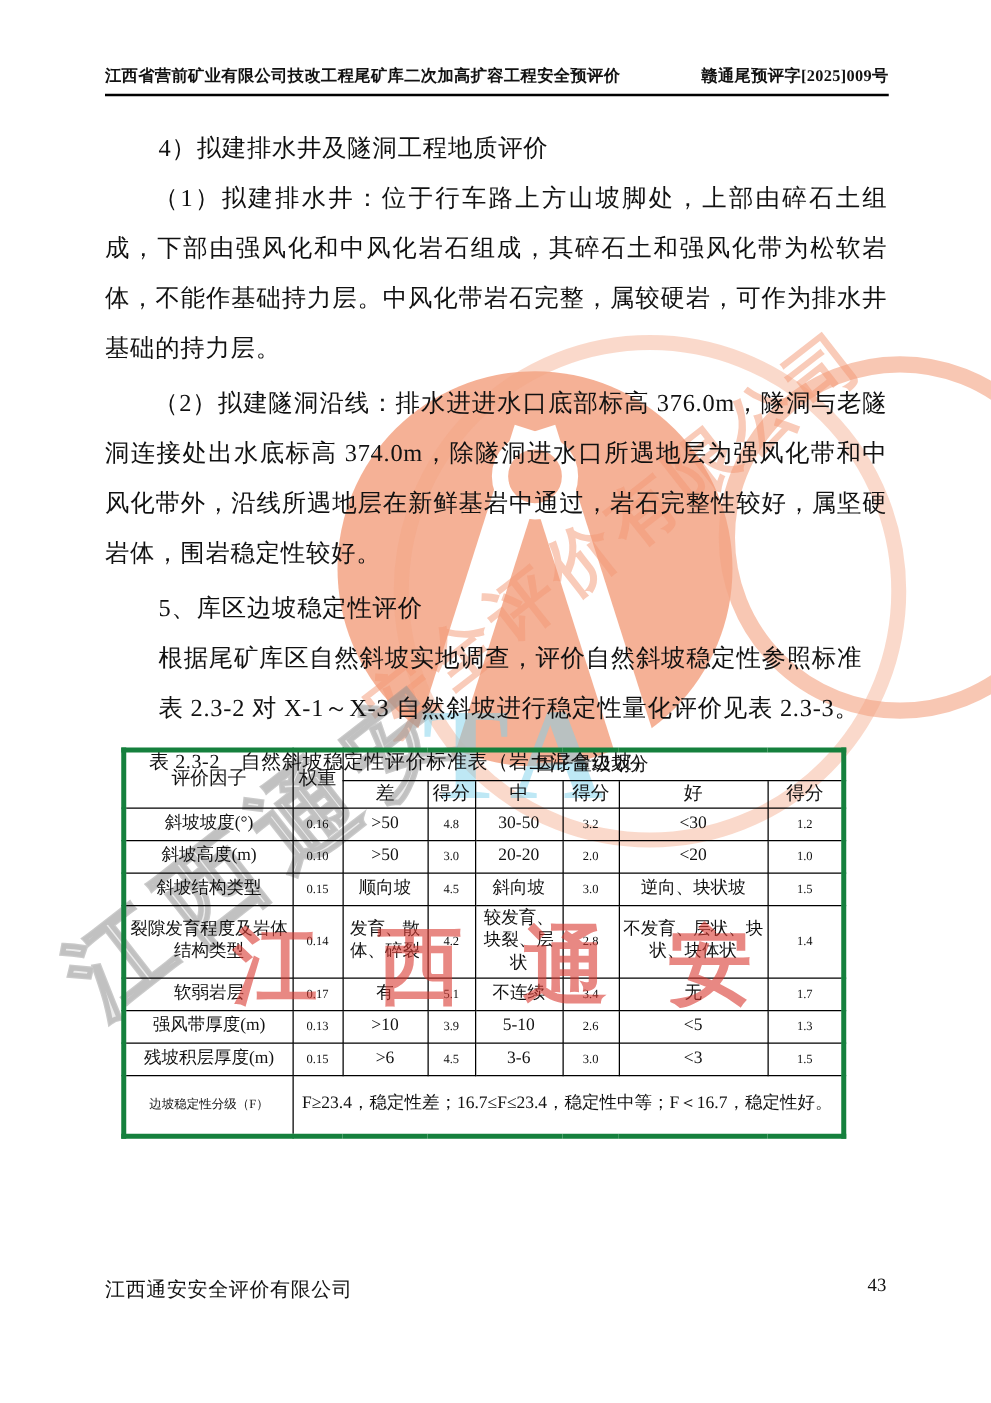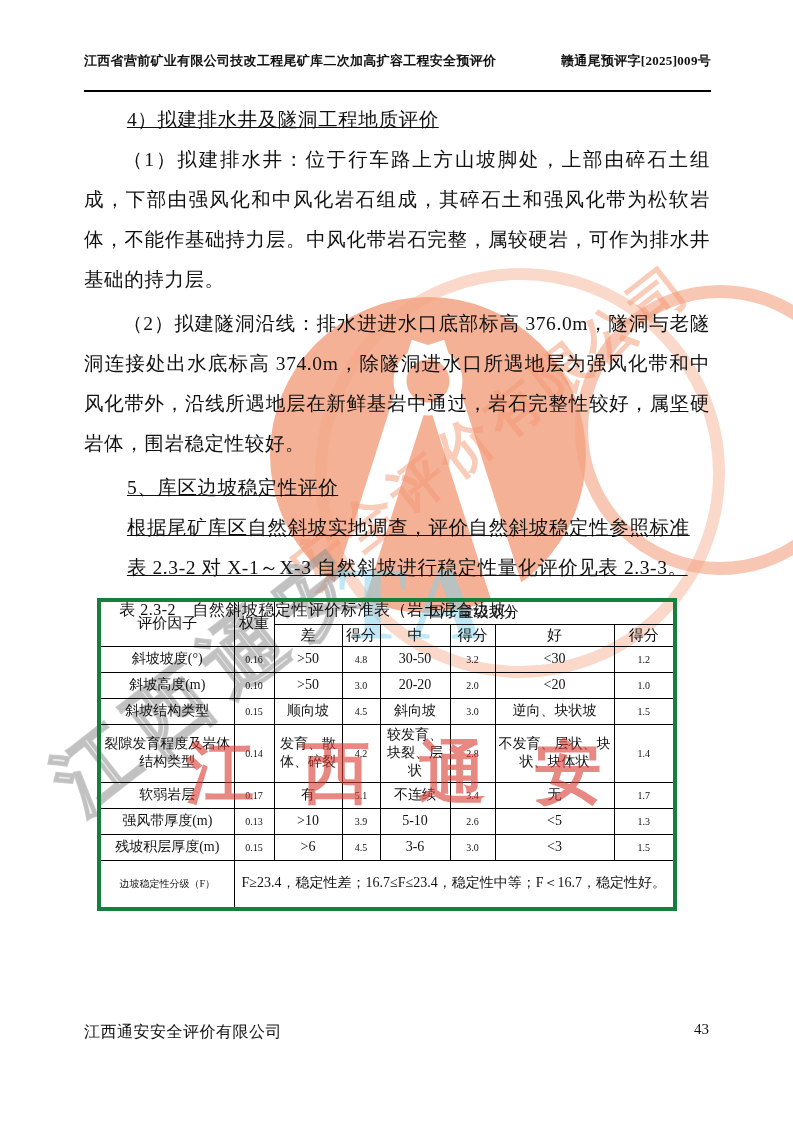--- a/index.html
+++ b/index.html
@@ -10,31 +10,31 @@
     overflow:hidden;
     font-family:"Liberation Serif", serif;
     color:#111;
   }
   
   .doc-header{
     position:absolute;left:84px;right:82px;top:52px;
     display:flex;justify-content:space-between;align-items:flex-end;
     font-size:13px;font-weight:bold;letter-spacing:.3px;
     border-bottom:2px solid #000;
-    padding-bottom:20px;
+    padding-bottom:5px;
   }
   
   .doc-body{
     position:absolute;left:84px;right:83px;top:100px;
     font-size:19.5px;line-height:40px;letter-spacing:.6px;
     text-align:justify;text-justify:inter-character;
   }
   .para{margin:0;}
   .indent{text-indent:2em;}
-  .indent-lg{text-indent:2.2em;text-decoration:underline;}
+  .indent-lg{text-indent:2.2em;}
   .gap-top{margin-top:4px;}
   .table-caption{
     margin:2px 0 0 0;text-indent:2.2em;font-size:16px;letter-spacing:.5px;
   }
   
   .tbl-wrap{position:absolute;left:97px;top:598px;}
   table.eval{
     border-collapse:collapse;table-layout:fixed;width:576px;
     font-size:14px;line-height:1.3;
   }

